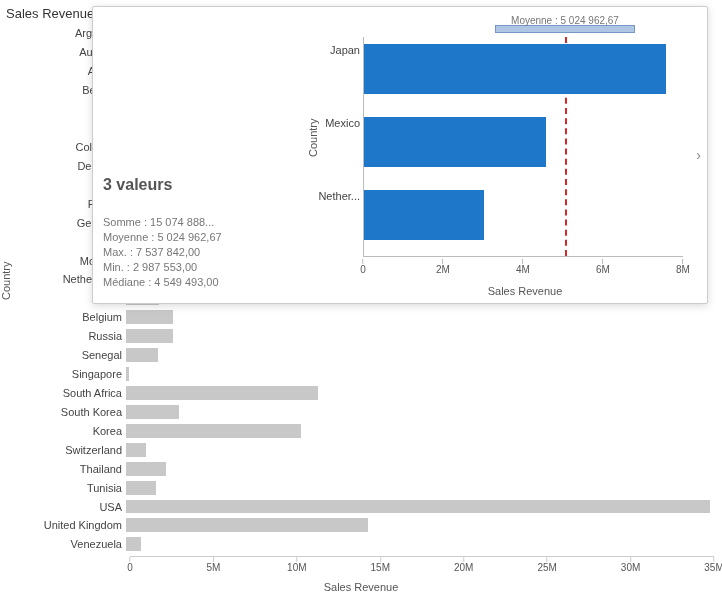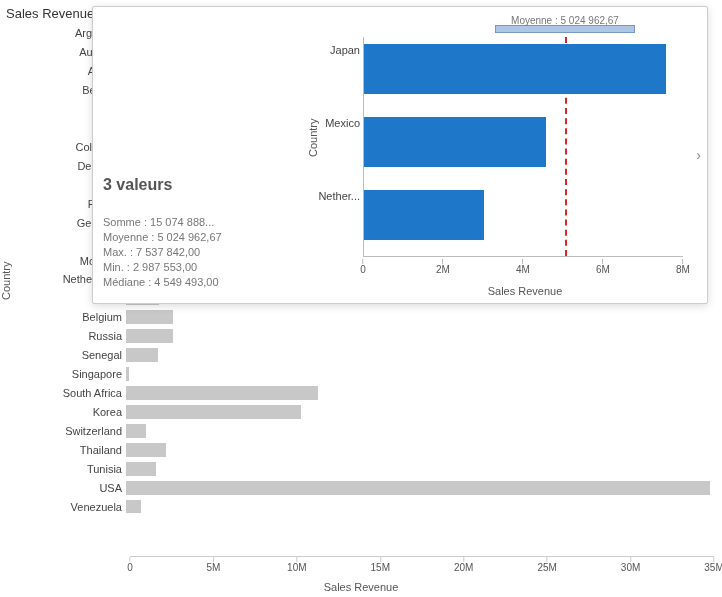--- a/index.html
+++ b/index.html
@@ -161,38 +161,46 @@
     </div>
     <div class="main-row" style="height: 18.9286px;">
       <div class="cat">Singapore</div>
       <div class="bar" style="width: 3.33714px; height: 13.9286px;"></div>
     </div>
     <div class="main-row" style="height: 18.9286px; align-items: center;">
       <div class="cat">South Africa</div>
       <div class="bar" style="width: 191.886px; height: 13.9286px;"></div>
     </div>
     <div class="main-row" style="height: 18.9286px;">
+      <div class="cat">South Korea</div>
+      <div class="bar" style="width: 53.3943px; height: 13.9286px;"></div>
+    </div>
+    <div class="main-row" style="height: 18.9286px;">
       <div class="cat">Korea</div>
       <div class="bar" style="width: 175.2px; height: 13.9286px;"></div>
     </div>
     <div class="main-row" style="height: 18.9286px;">
       <div class="cat">Switzerland</div>
       <div class="bar" style="width: 20.0229px; height: 13.9286px;"></div>
     </div>
     <div class="main-row" style="height: 18.9286px;">
       <div class="cat">Thailand</div>
       <div class="bar" style="width: 40.0457px; height: 13.9286px;"></div>
     </div>
     <div class="main-row" style="height: 18.9286px;">
       <div class="cat">Tunisia</div>
       <div class="bar" style="width: 30.0343px; height: 13.9286px;"></div>
     </div>
     <div class="main-row" style="height: 18.9286px;">
       <div class="cat">USA</div>
       <div class="bar" style="width: 584px; height: 13.9286px;"></div>
+    </div>
+    <div class="main-row" style="height: 18.9286px;">
+      <div class="cat">United Kingdom</div>
+      <div class="bar" style="width: 241.943px; height: 13.9286px;"></div>
     </div>
     <div class="main-row" style="height: 18.9286px;">
       <div class="cat">Venezuela</div>
       <div class="bar" style="width: 15.0171px; height: 13.9286px;"></div>
     </div>
   </div>
 <div class="main-xaxis" id="main-xaxis">
     <div class="tick" style="left: 0px;">
       <div class="t"></div>
       <div class="l">0</div>

